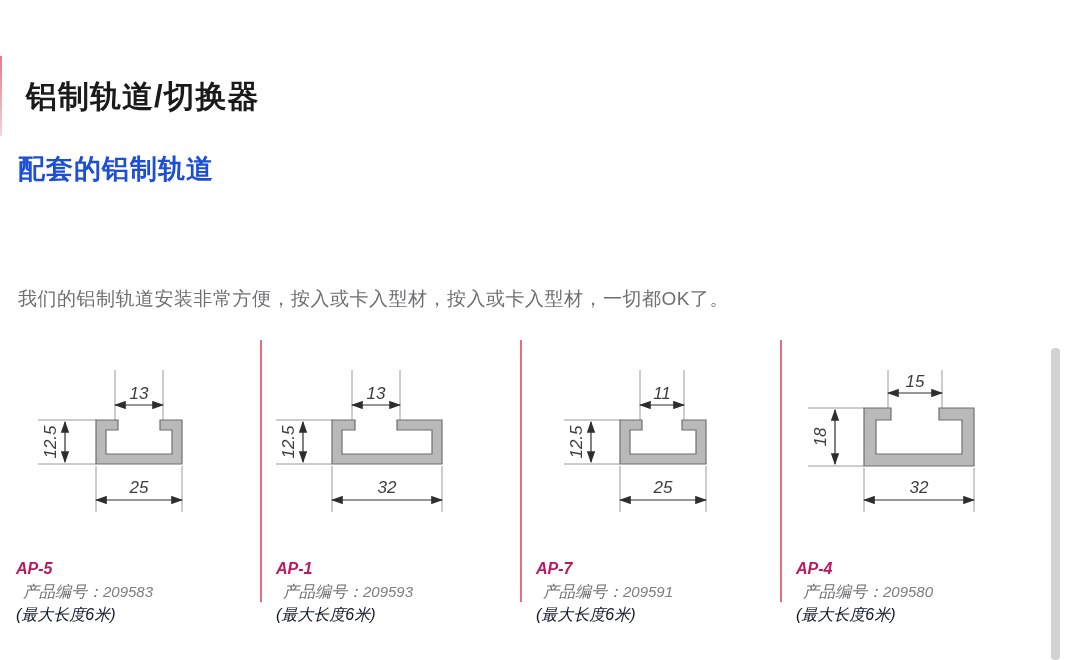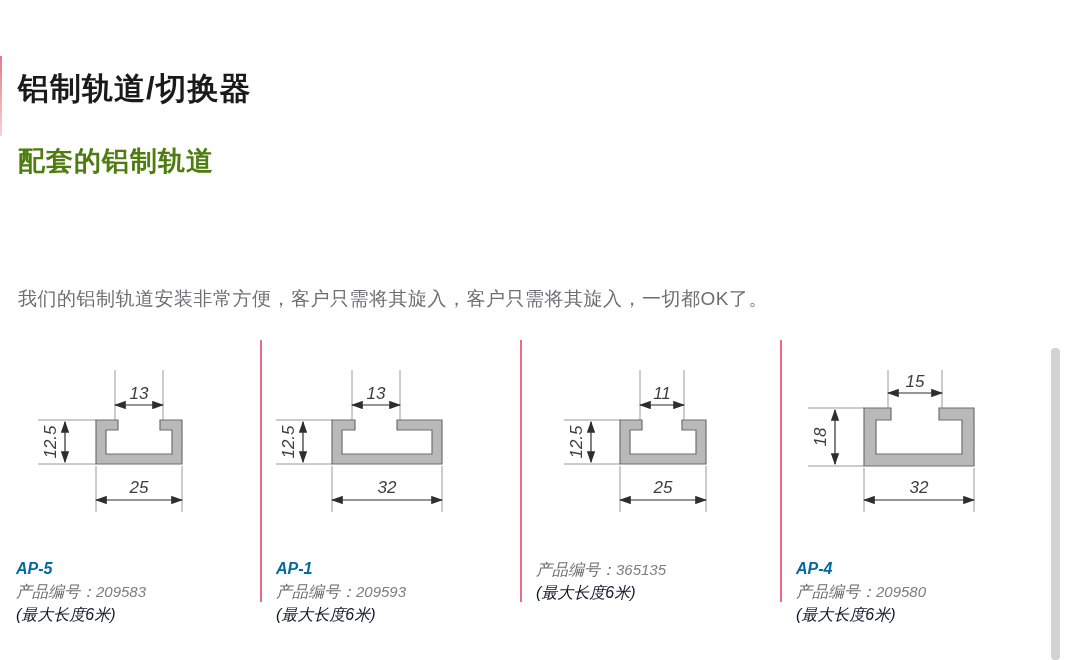--- a/index.html
+++ b/index.html
@@ -49,26 +49,26 @@
     left: 18px;
     top: 70px;
     width: 900px;
   }
   .title-main {
     font-size: 31px;
     font-weight: bold;
     color: #1a1a1a;
     letter-spacing: 1px;
     line-height: 1.25;
-    margin: 0;
+    margin: 8px;
   }
   .title-sub {
     font-size: 27px;
     font-weight: bold;
-    color: #4d7c0f;
+    color: #1d4ed8;
     letter-spacing: 1px;
     line-height: 1.25;
     margin: 36px 0 0 0;
   }
 
   
   .intro {
     position: absolute;
     left: 18px;
     top: 266px;
@@ -115,28 +115,29 @@
 
   .caption {
     position: absolute;
     left: 16px;
     top: 218px;
     width: 250px;
   }
   .caption .code {
     font-size: 16px;
     font-weight: bold;
-    color: #0369a1;
+    color: #be185d;
     line-height: 1.35;
   }
   .caption .sku {
     font-size: 16px;
     color: #6c6c70;
     line-height: 1.45;
     white-space: nowrap;
+    margin-left: 7px;
   }
   .caption .sku .num {
     font-size: 15px;
     color: #7d7d81;
   }
   .caption .maxlen {
     font-size: 16px;
     color: #0f172a;
     line-height: 1.45;
     white-space: nowrap;
@@ -152,21 +153,21 @@
 </head>
 <body>
 
 <div class="edge-accent-left"></div>
 
 <div class="headings">
   <h1 class="title-main">铝制轨道/切换器</h1>
   <h2 class="title-sub">配套的铝制轨道</h2>
 </div>
 
-<p class="intro">我们的铝制轨道安装非常方便，客户只需将其旋入，客户只需将其旋入，一切都OK了。</p>
+<p class="intro">我们的铝制轨道安装非常方便，按入或卡入型材，按入或卡入型材，一切都OK了。</p>
 
 <div class="products">
 
   <div class="product first">
 
     <div class="figure">
       <svg width="266" height="210" viewBox="0 0 266 210">
         <defs>
           <marker id="ah-r1" markerWidth="10" markerHeight="7" refX="9" refY="3.5" orient="auto">
             <path d="M0,0 L10,3.5 L0,7 Z" fill="#2e2e2e"></path>
@@ -259,22 +260,23 @@
         <text class="dimtext" x="142" y="59" text-anchor="middle">11</text>
 
         <line x1="71" y1="82" x2="71" y2="122" stroke="#2e2e2e" stroke-width="1.2" marker-start="url(#ah-l1)" marker-end="url(#ah-r1)"></line>
         <text class="dimtext" x="62" y="102" text-anchor="middle" transform="rotate(-90 62 102)">12.5</text>
 
         <line x1="100" y1="160" x2="186" y2="160" stroke="#2e2e2e" stroke-width="1.2" marker-start="url(#ah-l1)" marker-end="url(#ah-r1)"></line>
         <text class="dimtext" x="143" y="153" text-anchor="middle">25</text>
       </svg>
     </div>
     <div class="caption">
+      <div class="code">AP-7</div>
       <div class="sku">
-        <span>产品编号：</span><span class="num">365135</span>
+        <span>产品编号：</span><span class="num">209591</span>
       </div>
       <div class="maxlen">(最大长度6米)</div>
     </div>
   </div>
 
   <div class="product">
     <div class="divider"></div>
     <div class="figure">
       <svg width="266" height="210" viewBox="0 0 266 210">
         <g stroke="#9a9a9a" stroke-width="1" fill="none">

